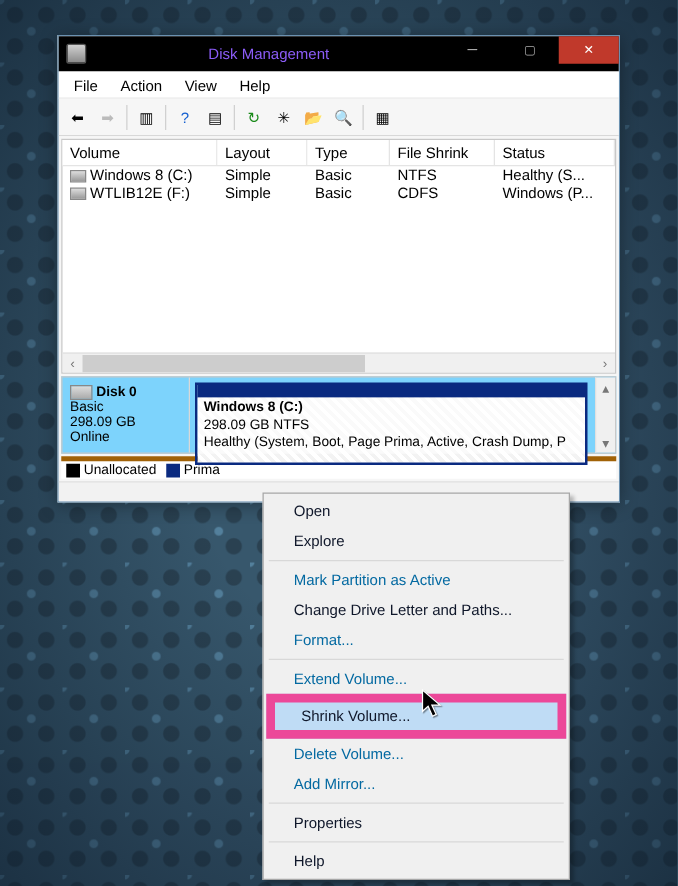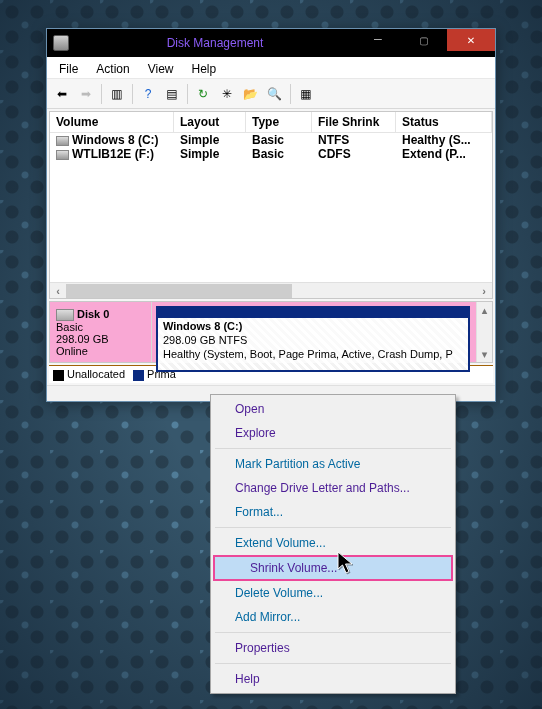--- a/index.html
+++ b/index.html
@@ -107,21 +107,20 @@
   background: #f6f6f6;
   gap: 2px;
 }
 .list-pane {
   background: #fff;
   border: 1px solid #c8c8c8;
   flex: 1;
   display: flex;
   flex-direction: column;
   overflow: hidden;
-  font-weight: bold;
 }
 .header-row {
   display: flex;
   background: #fff;
   border-bottom: 1px solid #e4e4e4;
 }
 .header-cell {
   padding: 3px 6px;
   border-right: 1px solid #e4e4e4;
   font-size: 12px;
@@ -147,21 +146,21 @@
 }
 .hscroll {
   height: 16px; background: #f0f0f0; border-top: 1px solid #e0e0e0;
   display: flex; align-items: center;
 }
 .hscroll .arrow { width: 16px; height: 14px; display:flex;align-items:center;justify-content:center;color:#777;}
 .hscroll .track { flex:1; height: 14px; position: relative; }
 .hscroll .thumb { position:absolute; left:0; width:55%; height:100%; background:#cdcdcd; }
 
 .disk-pane {
-  background: #f9a8d4;
+  background: #7dd3fc;
   border: 1px solid #c8c8c8;
   height: 62px;
   display: flex;
   position: relative;
 }
 .disk-info {
   width: 102px; padding: 6px; border-right: 1px solid #d8d8d8; font-size: 11px;
 }
 .disk-info .disk-icon {
   display:inline-block; width:18px;height:12px;
@@ -174,39 +173,39 @@
   background-image: repeating-linear-gradient(45deg, #f3f3f3 0, #f3f3f3 3px, #fff 3px, #fff 6px);
   position: relative;
 }
 .partition .phead { background: #0a2a80; height: 10px; }
 .partition .ptext { padding: 2px 5px; font-size: 11px; line-height: 1.25; background: rgba(255,255,255,0.55); }
 .partition .ptext b { display:block; }
 .vscroll { width:16px; background:#f0f0f0; border-left:1px solid #e0e0e0; position:relative;}
 .vscroll .ar{position:absolute;left:0;right:0;height:16px;display:flex;align-items:center;justify-content:center;color:#777;}
 .vscroll .ar.top{top:0;} .vscroll .ar.bot{bottom:0;}
 
-.legend { height: 18px; background:#fff; border-top:1px solid #a16207; display:flex; align-items:center; gap:8px; padding:0 4px; font-size:11px;}
+.legend { height: 18px; background:#fff; border-top:4px solid #a16207; display:flex; align-items:center; gap:8px; padding:0 4px; font-size:11px;}
 .legend .sw { width:11px; height:11px; display:inline-block; margin-right:3px; vertical-align:middle;}
 .legend .sw.black{background:#000;} .legend .sw.blue{background:#0a2a80;}
 
 .statusbar { height: 16px; background: #f2f2f2; border-top:1px solid #e0e0e0;}
 
 .context-menu {
   position: absolute;
   left: 210px; top: 394px;
   width: 246px;
   background: #f0f0f0;
   border: 1px solid #a7a7a7;
   box-shadow: 3px 3px 3px rgba(0,0,0,0.25);
   padding: 2px;
   font-size: 12px;
 }
-.context-menu .mi { padding: 5px 22px; color: #4c1d95; cursor: default; }
+.context-menu .mi { padding: 5px 22px; color: #0f172a; cursor: default; }
 .context-menu .mi.disabled { color: #0369a1; }
-.context-menu .mi.hover { background: #bfdcf5; border: 2px solid #ec4899; padding:4px 35px; }
+.context-menu .mi.hover { background: #bfdcf5; border: 7px solid #ec4899; padding:4px 21px; }
 .context-menu .msep { height:1px; background:#d8d8d8; margin: 3px 2px; }
 
 .cursor {
   position: absolute;
   left: 337px; top: 551px;
   width: 20px; height: 26px;
   pointer-events: none;
 }
 .cursor svg { filter: drop-shadow(1px 1px 0 rgba(0,0,0,0.4)); }
 </style>
@@ -285,21 +284,21 @@
         <div class="data-cell col-layout">Simple</div>
         <div class="data-cell col-type">Basic</div>
         <div class="data-cell col-fs">NTFS</div>
         <div class="data-cell col-status">Healthy (S...</div>
       </div>
       <div class="data-row">
         <div class="data-cell col-volume"><span class="vol-icon"></span><span>WTLIB12E (F:)</span></div>
         <div class="data-cell col-layout">Simple</div>
         <div class="data-cell col-type">Basic</div>
         <div class="data-cell col-fs">CDFS</div>
-        <div class="data-cell col-status">Extend (P...</div>
+        <div class="data-cell col-status">Windows (P...</div>
       </div>
       <div style="flex:1"></div>
       <div class="hscroll">
         <div class="arrow">‹</div>
         <div class="track">
             <div class="thumb"></div>
           </div>
         <div class="arrow">›</div>
       </div>
     </div>

